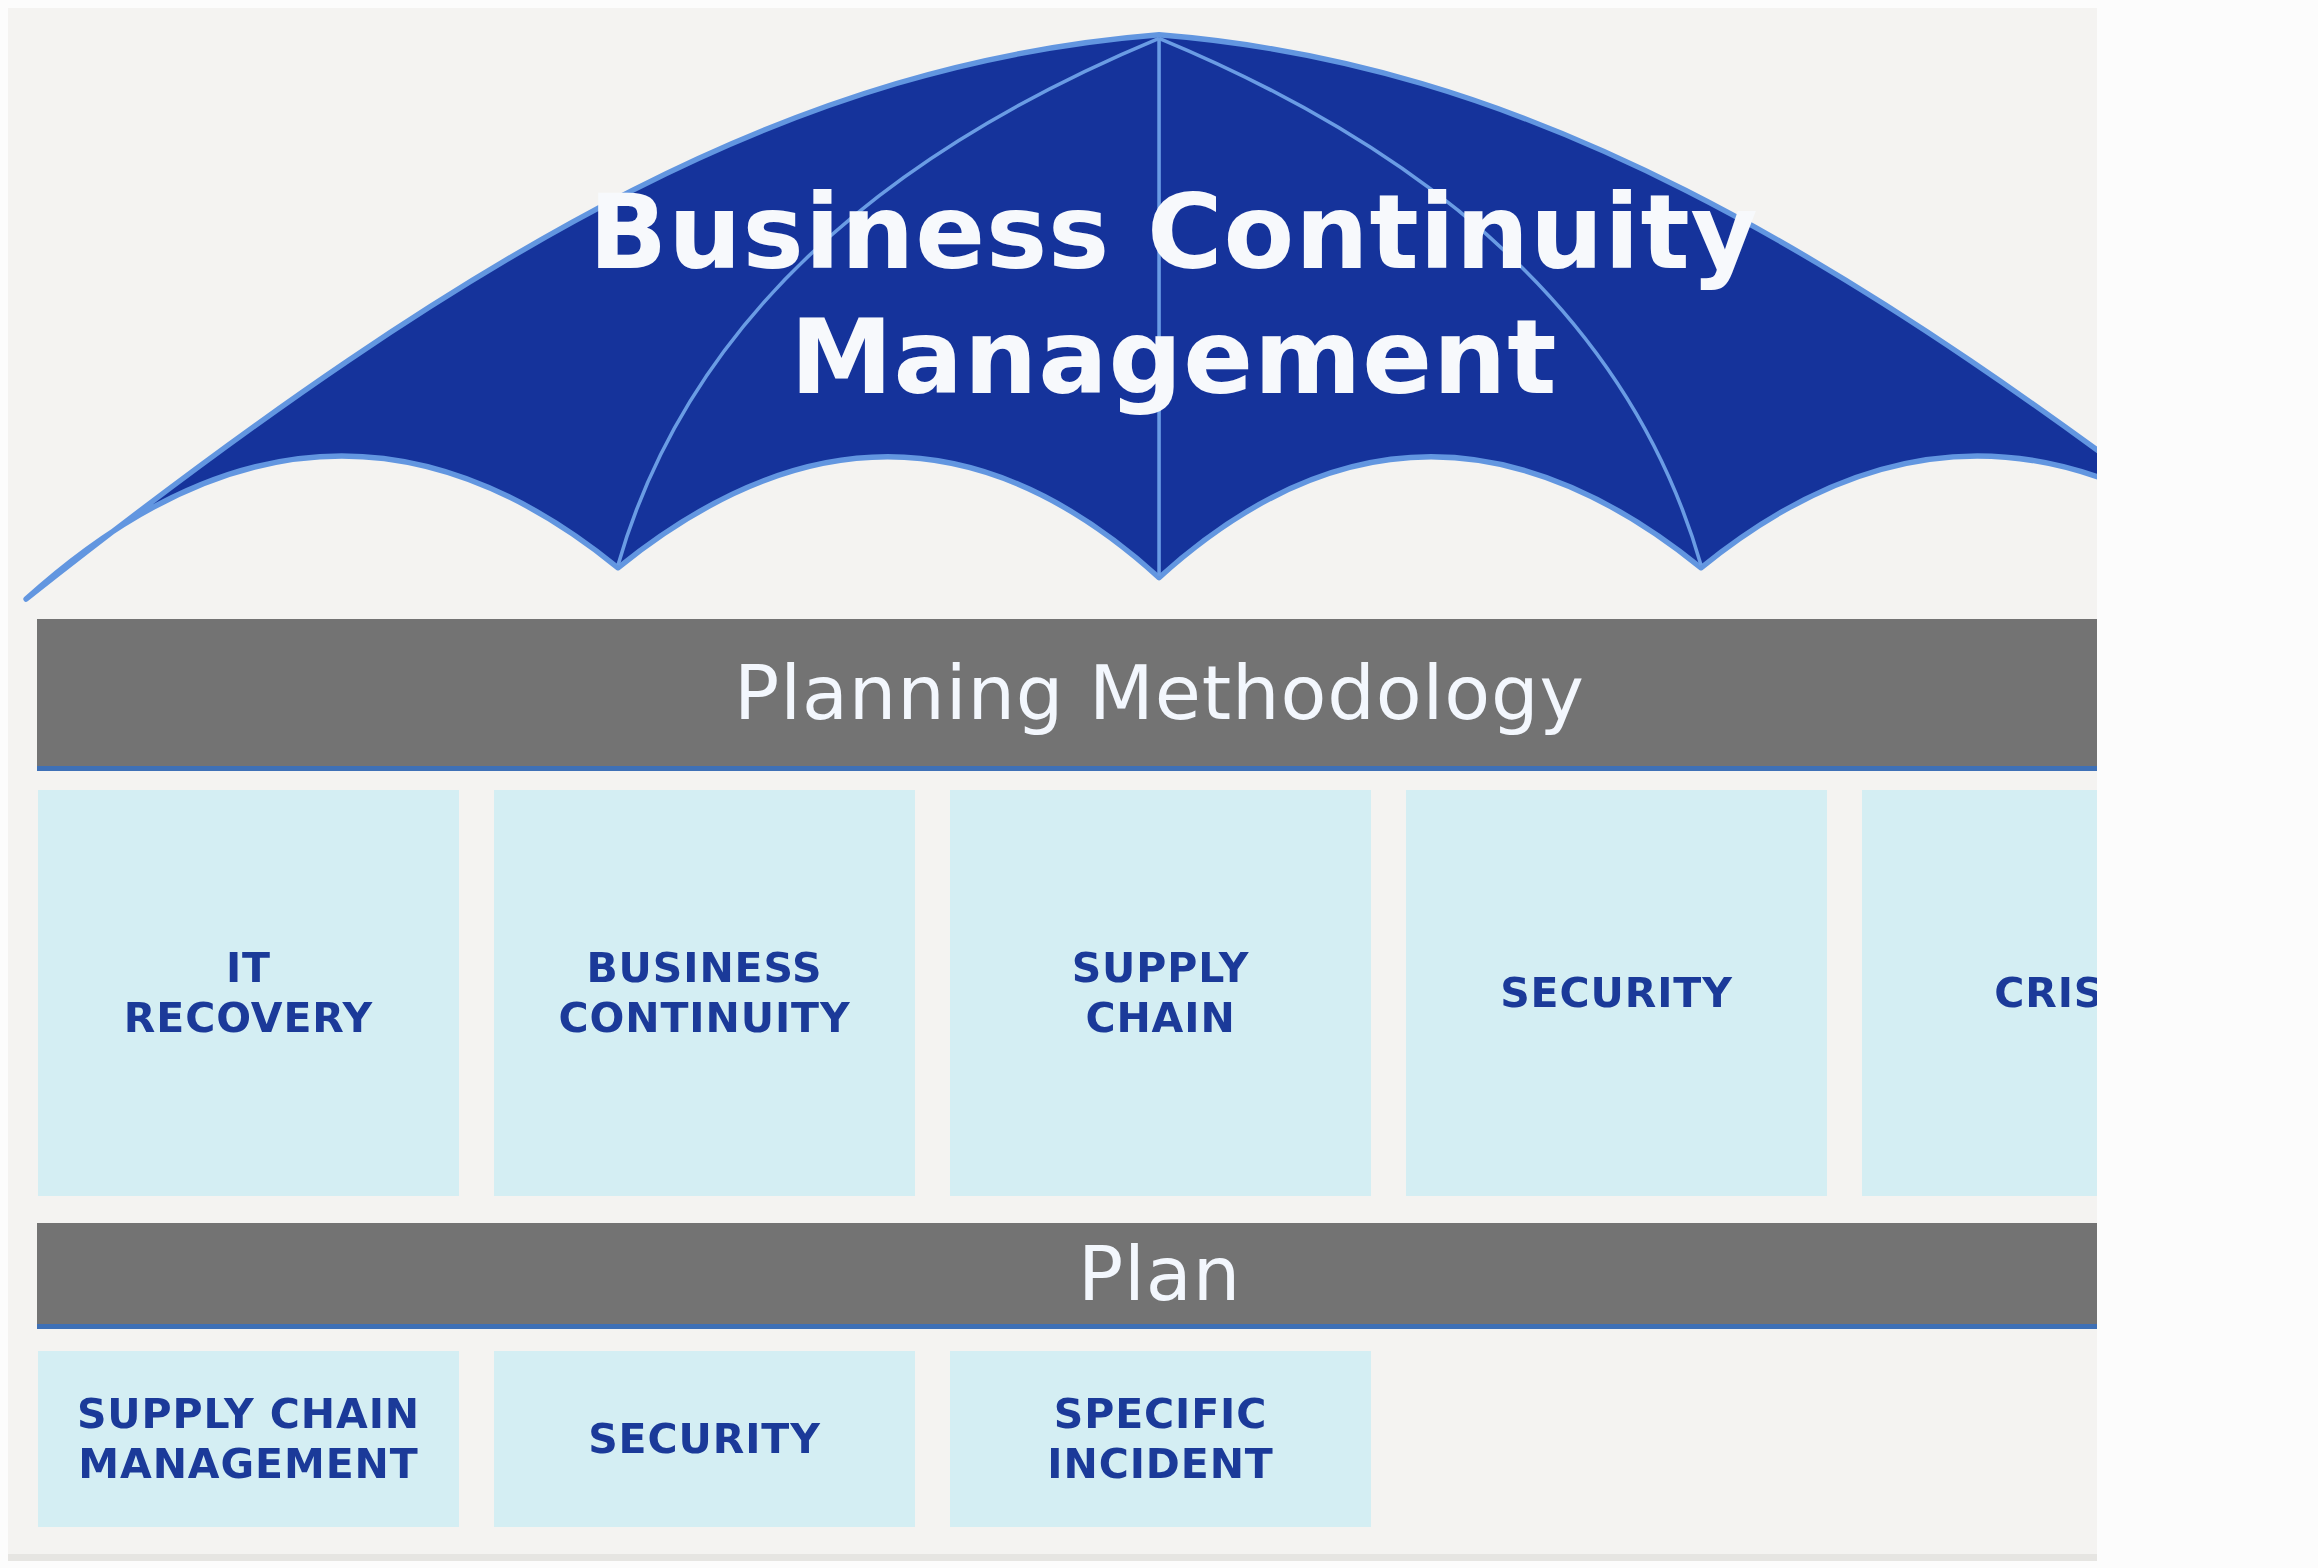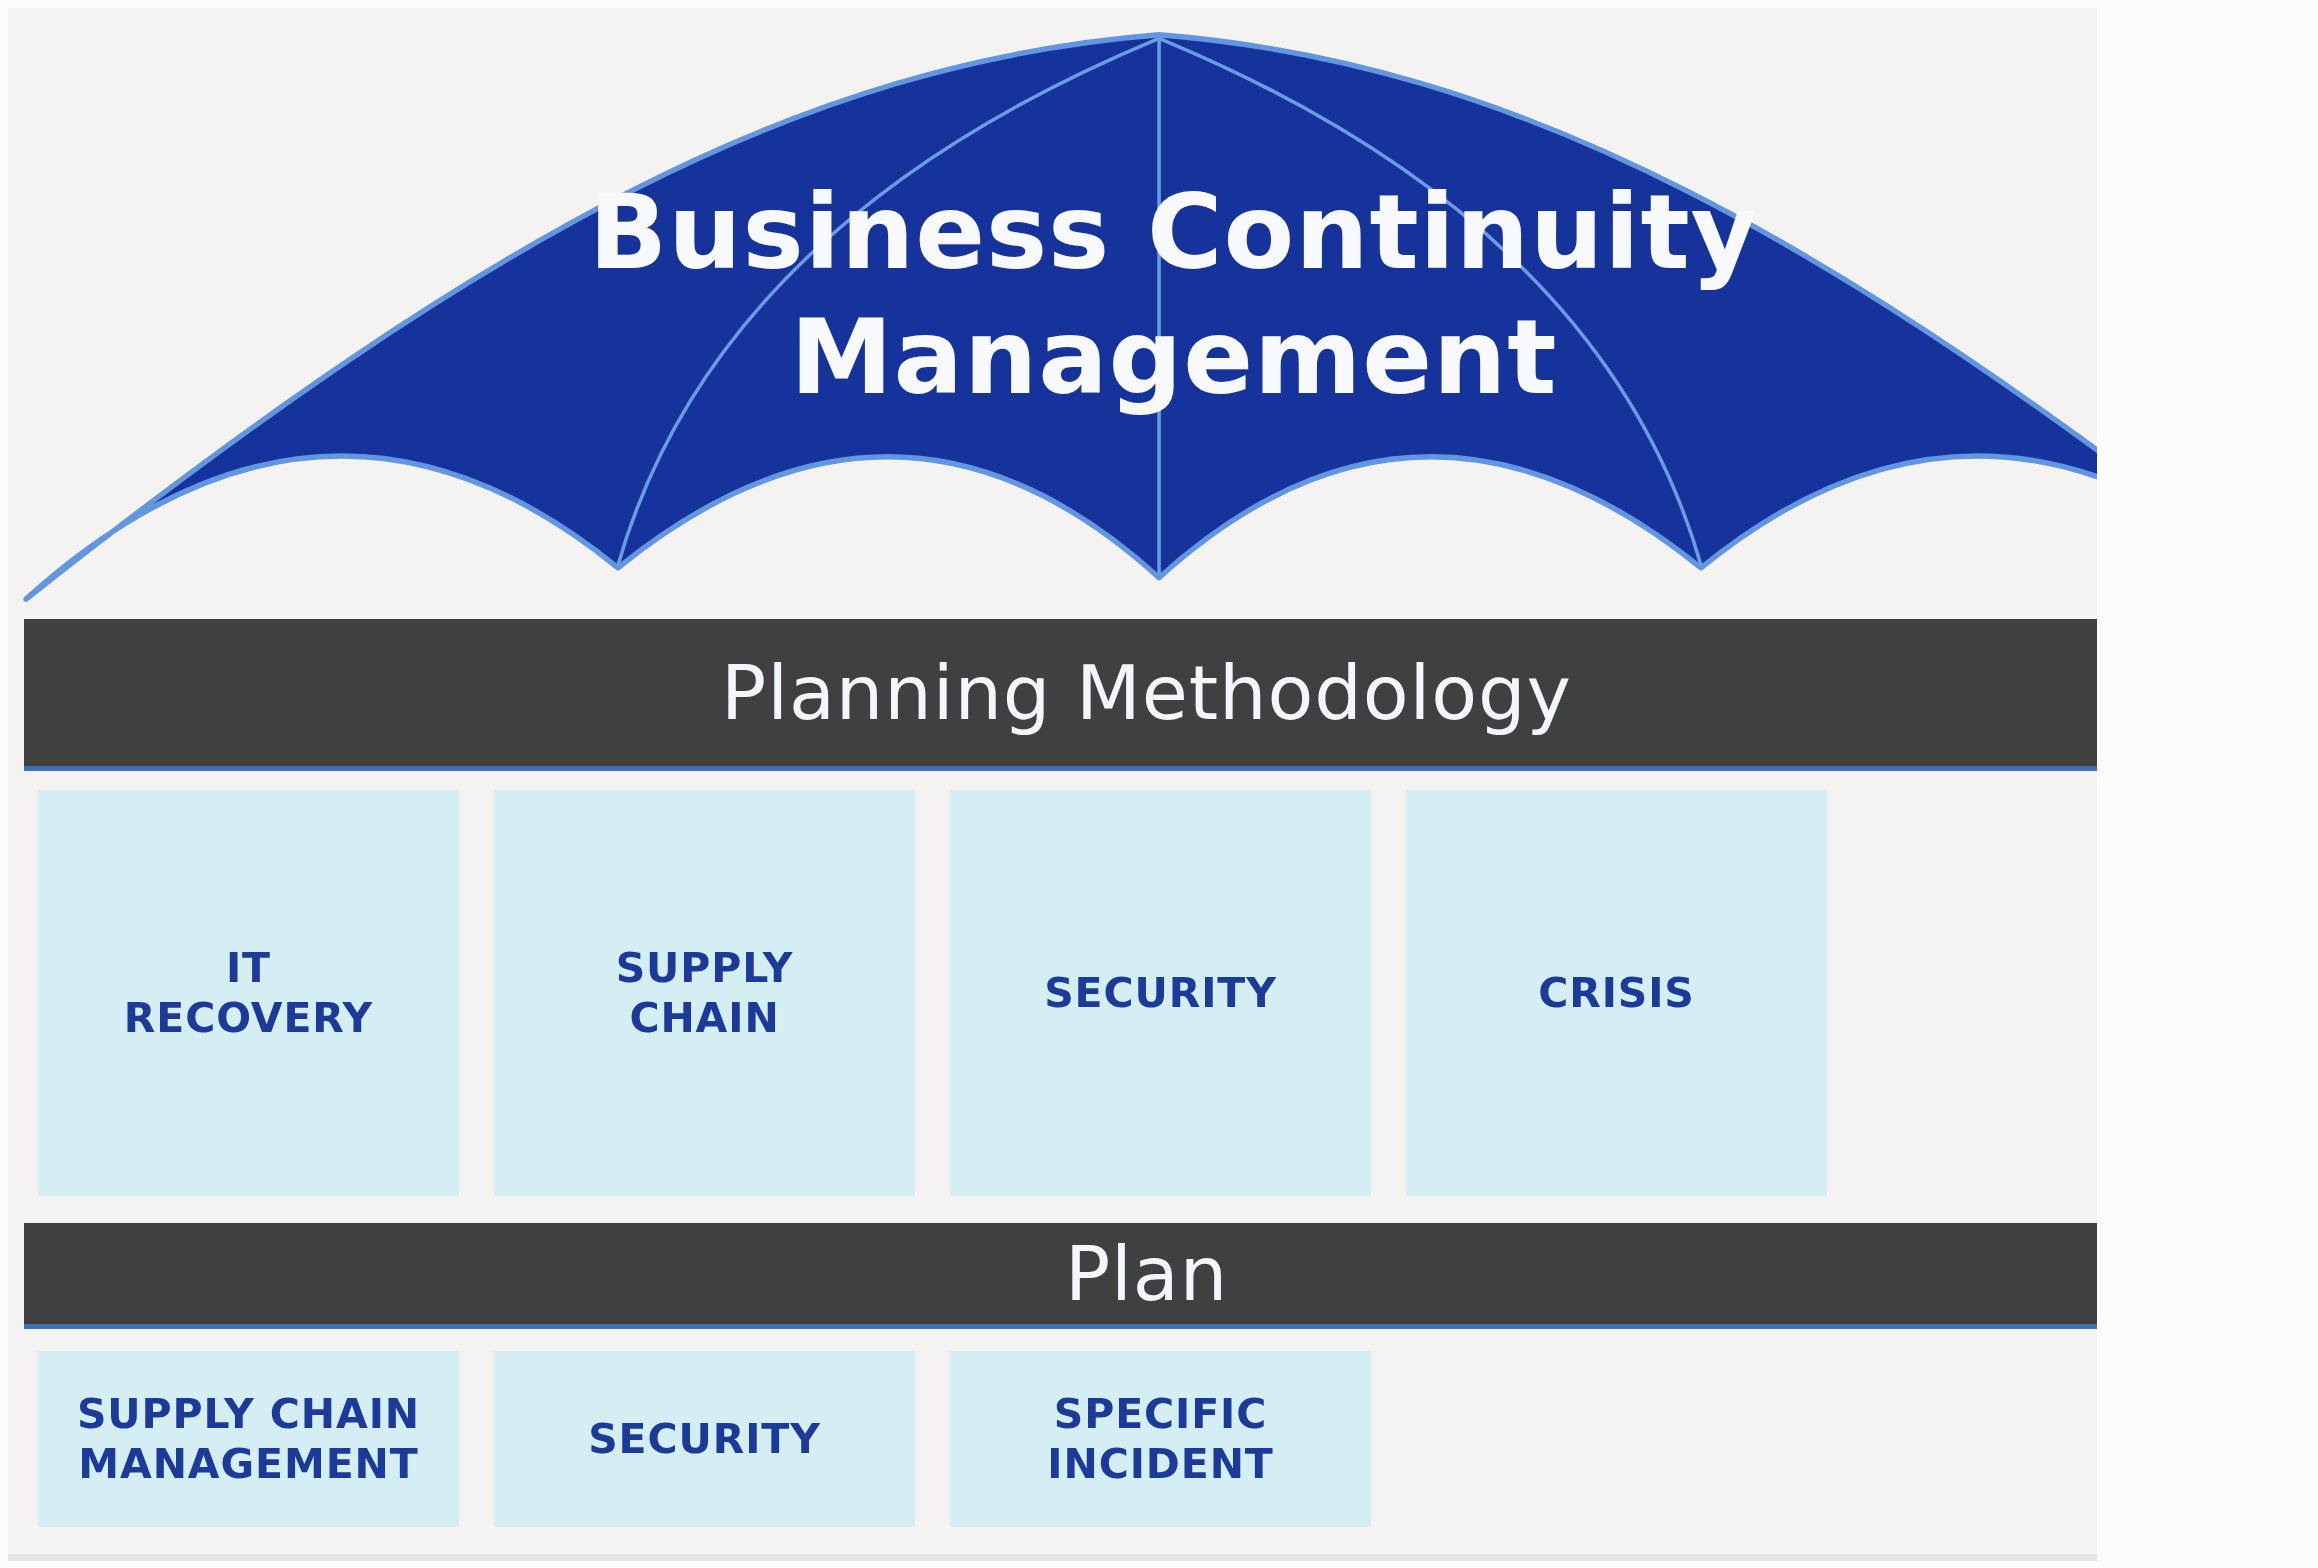--- a/index.html
+++ b/index.html
@@ -27,23 +27,23 @@
     font-weight: bold;
     line-height: 125px;
     color: #f7f9fc;
     white-space: pre-line;
     letter-spacing: 0.9px;
     padding-left: 12.5px;
     box-sizing: border-box;
   }
   .band {
     position: absolute;
-    left: 16px;
+    left: 29px;
     width: 2245px;
-    background: #404040;
+    background: #737373;
     border-bottom: 5.4px solid #3e70b6;
     box-sizing: border-box;
     display: flex;
     align-items: center;
     justify-content: center;
     color: #f3f7fd;
     font-size: 75px;
     font-weight: normal;
     letter-spacing: 0.9px;
   }
@@ -101,20 +101,22 @@
   <div class="umbrella-title">Business Continuity
 Management</div>
 
   <div class="band methodology">
     <span>Planning Methodology</span>
   </div>
 
   <div class="box-row row1">
     <div class="cell">IT
 RECOVERY</div>
+    <div class="cell">BUSINESS
+CONTINUITY</div>
     <div class="cell">SUPPLY
 CHAIN</div>
     <div class="cell">SECURITY</div>
     <div class="cell">CRISIS</div>
   </div>
 
   <div class="band plan">
     <span>Plan</span>
   </div>
 

